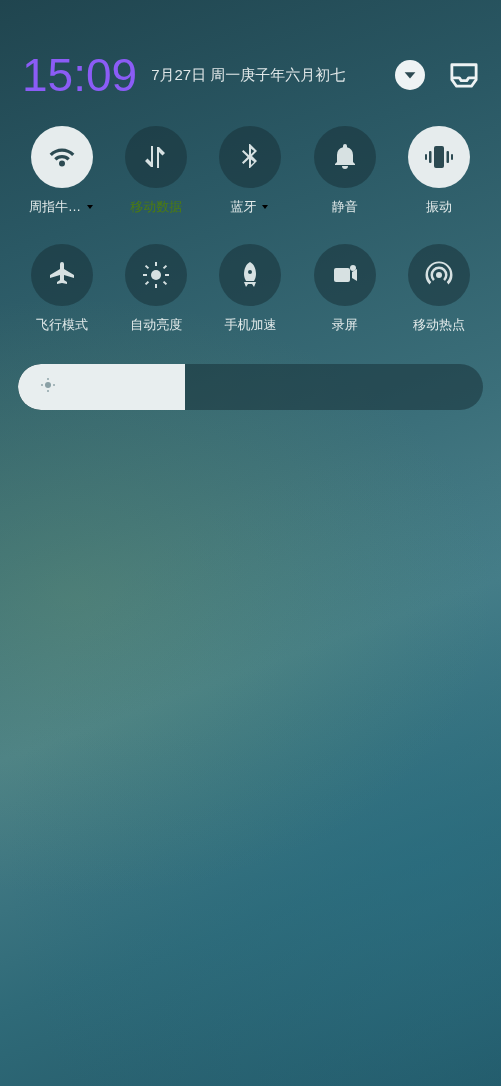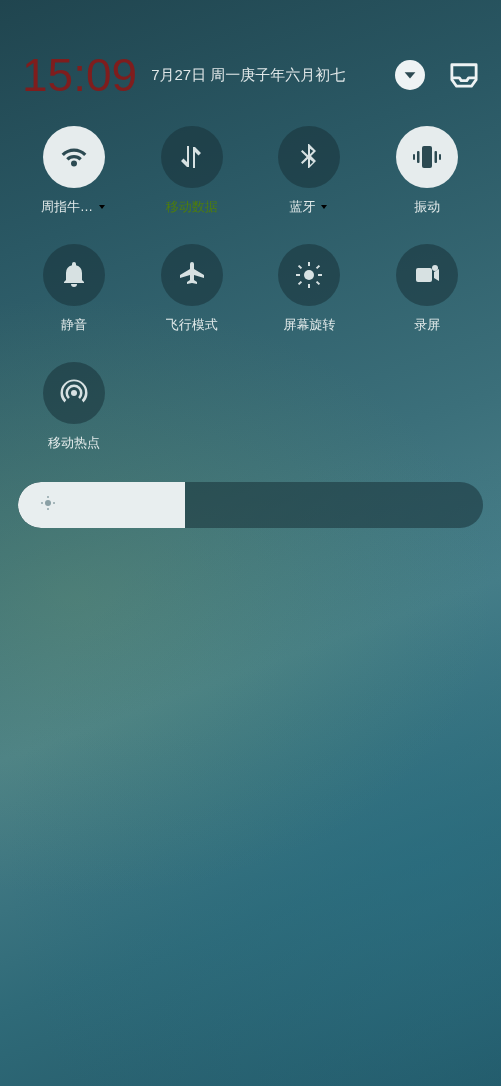--- a/index.html
+++ b/index.html
@@ -12,36 +12,36 @@
     color: #e9eff0;
   }
   .panel { width: 100%; height: 100%; padding: 0; }
 
   
   .header {
     display: flex; align-items: center; justify-content: space-between;
     padding: 52px 22px 18px 22px;
   }
   .header-left { display: flex; align-items: center; gap: 14px; }
-  .clock { font-size: 46px; font-weight: 300; letter-spacing: 0px; line-height: 1; color: #7f1d1d; }
+  .clock { font-size: 46px; font-weight: 300; letter-spacing: 0px; line-height: 1; color: #8b5cf6; }
   .date-col { display: flex; flex-direction: row; font-size: 15px; line-height: 1.35; color: #e0e7e8; }
   .header-right { display: flex; align-items: center; gap: 24px; }
   .round-btn {
     width: 30px; height: 30px; border-radius: 50%;
     background: #eef3f4; display: flex; align-items: center; justify-content: center;
   }
   .round-btn svg { width: 18px; height: 18px; }
   .tray-btn { display:flex; align-items:center; justify-content:center; }
   .tray-btn svg { width: 30px; height: 28px; }
 
   
   .tiles {
     padding: 10px 18px 0 18px;
     display: grid;
-    grid-template-columns: repeat(4, 1fr);
+    grid-template-columns: repeat(5, 1fr);
     column-gap: 6px;
     row-gap: 28px;
   }
   .tile {
     display: flex; flex-direction: column; align-items: center;
   }
   .tile-circle {
     width: 62px; height: 62px; border-radius: 50%;
     display: flex; align-items: center; justify-content: center;
     margin-bottom: 10px;
@@ -219,57 +219,67 @@
           </svg>
         </div>
         <div class="tile-label-row">
           <span class="tile-label">蓝牙</span>
           <svg viewBox="0 0 20 20" class="caret">
             <use href="#i-chevd"></use>
           </svg>
         </div>
       </div>
       <div class="tile">
+        <div class="tile-circle off">
+          <svg viewBox="0 0 30 30" style="color: rgb(215, 225, 226);">
+            <use href="#i-bell"></use>
+          </svg>
+        </div>
+        <div class="tile-label-row">
+          <span class="tile-label">静音</span>
+        </div>
+      </div>
+      <div class="tile">
         <div class="tile-circle on">
           <svg viewBox="0 0 30 30" style="color: rgb(44, 74, 82);">
             <use href="#i-vibrate"></use>
           </svg>
         </div>
         <div class="tile-label-row">
           <span class="tile-label">振动</span>
         </div>
       </div>
       <div class="tile">
         <div class="tile-circle off">
           <svg viewBox="0 0 30 30" style="color: rgb(215, 225, 226);">
-            <use href="#i-bell"></use>
-          </svg>
-        </div>
-        <div class="tile-label-row">
-          <span class="tile-label">静音</span>
-        </div>
-      </div>
-      <div class="tile">
-        <div class="tile-circle off">
-          <svg viewBox="0 0 30 30" style="color: rgb(215, 225, 226);">
             <use href="#i-airplane"></use>
           </svg>
         </div>
         <div class="tile-label-row">
           <span class="tile-label">飞行模式</span>
         </div>
       </div>
       <div class="tile">
         <div class="tile-circle off">
           <svg viewBox="0 0 30 30" style="color: rgb(215, 225, 226);">
             <use href="#i-brightness"></use>
           </svg>
         </div>
         <div class="tile-label-row">
-          <span class="tile-label">屏幕旋转</span>
+          <span class="tile-label">自动亮度</span>
+        </div>
+      </div>
+      <div class="tile">
+        <div class="tile-circle off">
+          <svg viewBox="0 0 30 30" style="color: rgb(215, 225, 226);">
+            <use href="#i-rocket"></use>
+          </svg>
+        </div>
+        <div class="tile-label-row">
+          <span class="tile-label">手机加速</span>
         </div>
       </div>
       <div class="tile">
         <div class="tile-circle off">
           <svg viewBox="0 0 30 30" style="color: rgb(215, 225, 226);">
             <use href="#i-record"></use>
           </svg>
         </div>
         <div class="tile-label-row">
           <span class="tile-label">录屏</span>

